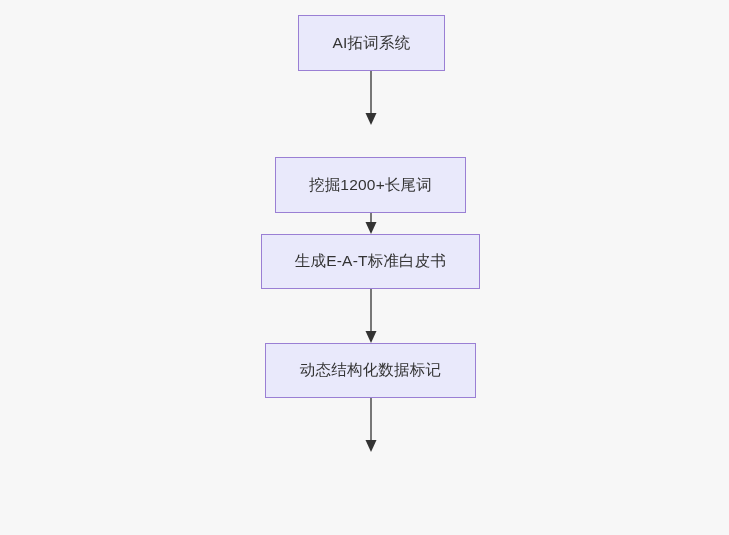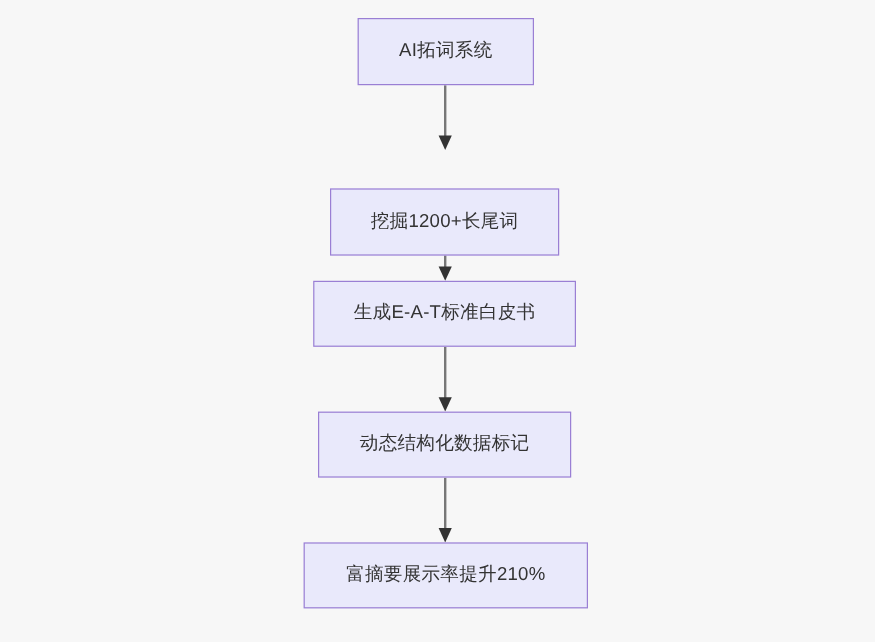--- a/index.html
+++ b/index.html
@@ -106,17 +106,14 @@
   </div>
 
   <div class="node node-4">
     <span class="node-label">动态结构化数据标记</span>
   </div>
 
   <div class="node node-3">
     <span class="node-label">生成E-A-T标准白皮书</span>
   </div>
 
-  <div class="node node-5">
-    <span class="node-label">富摘要展示率提升210%</span>
-  </div>
 
 </div>
 
 </body></html>

